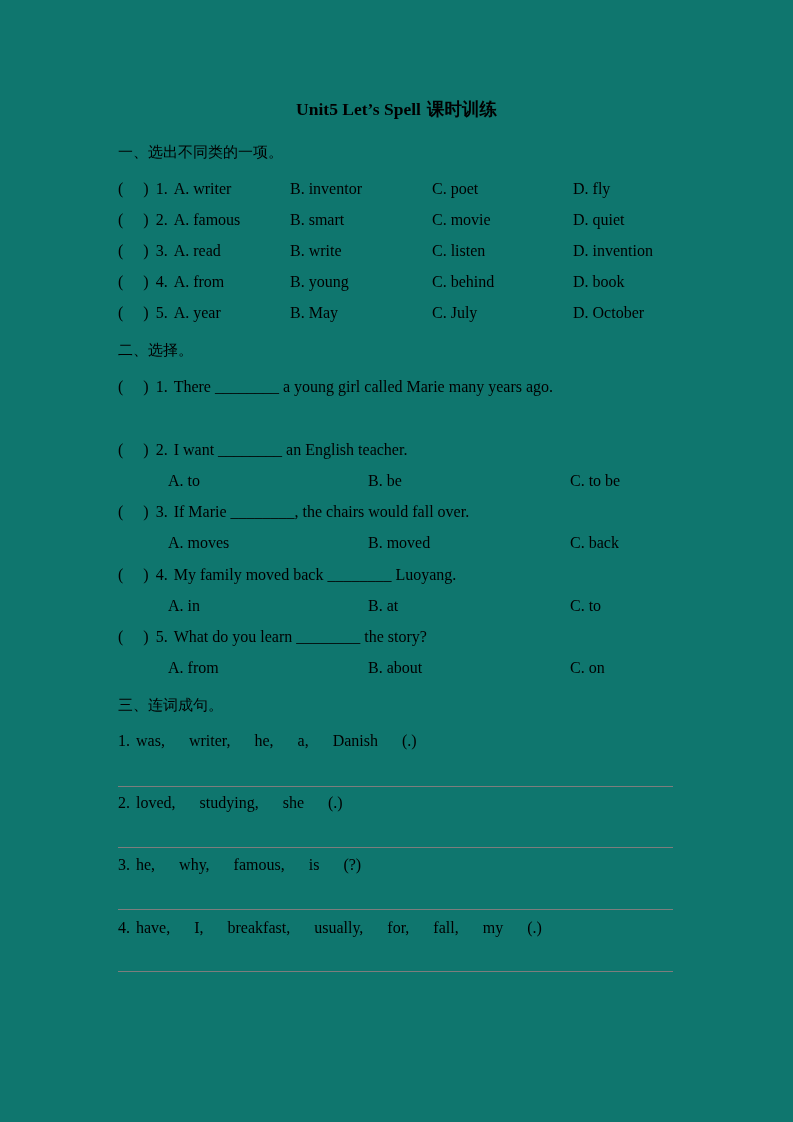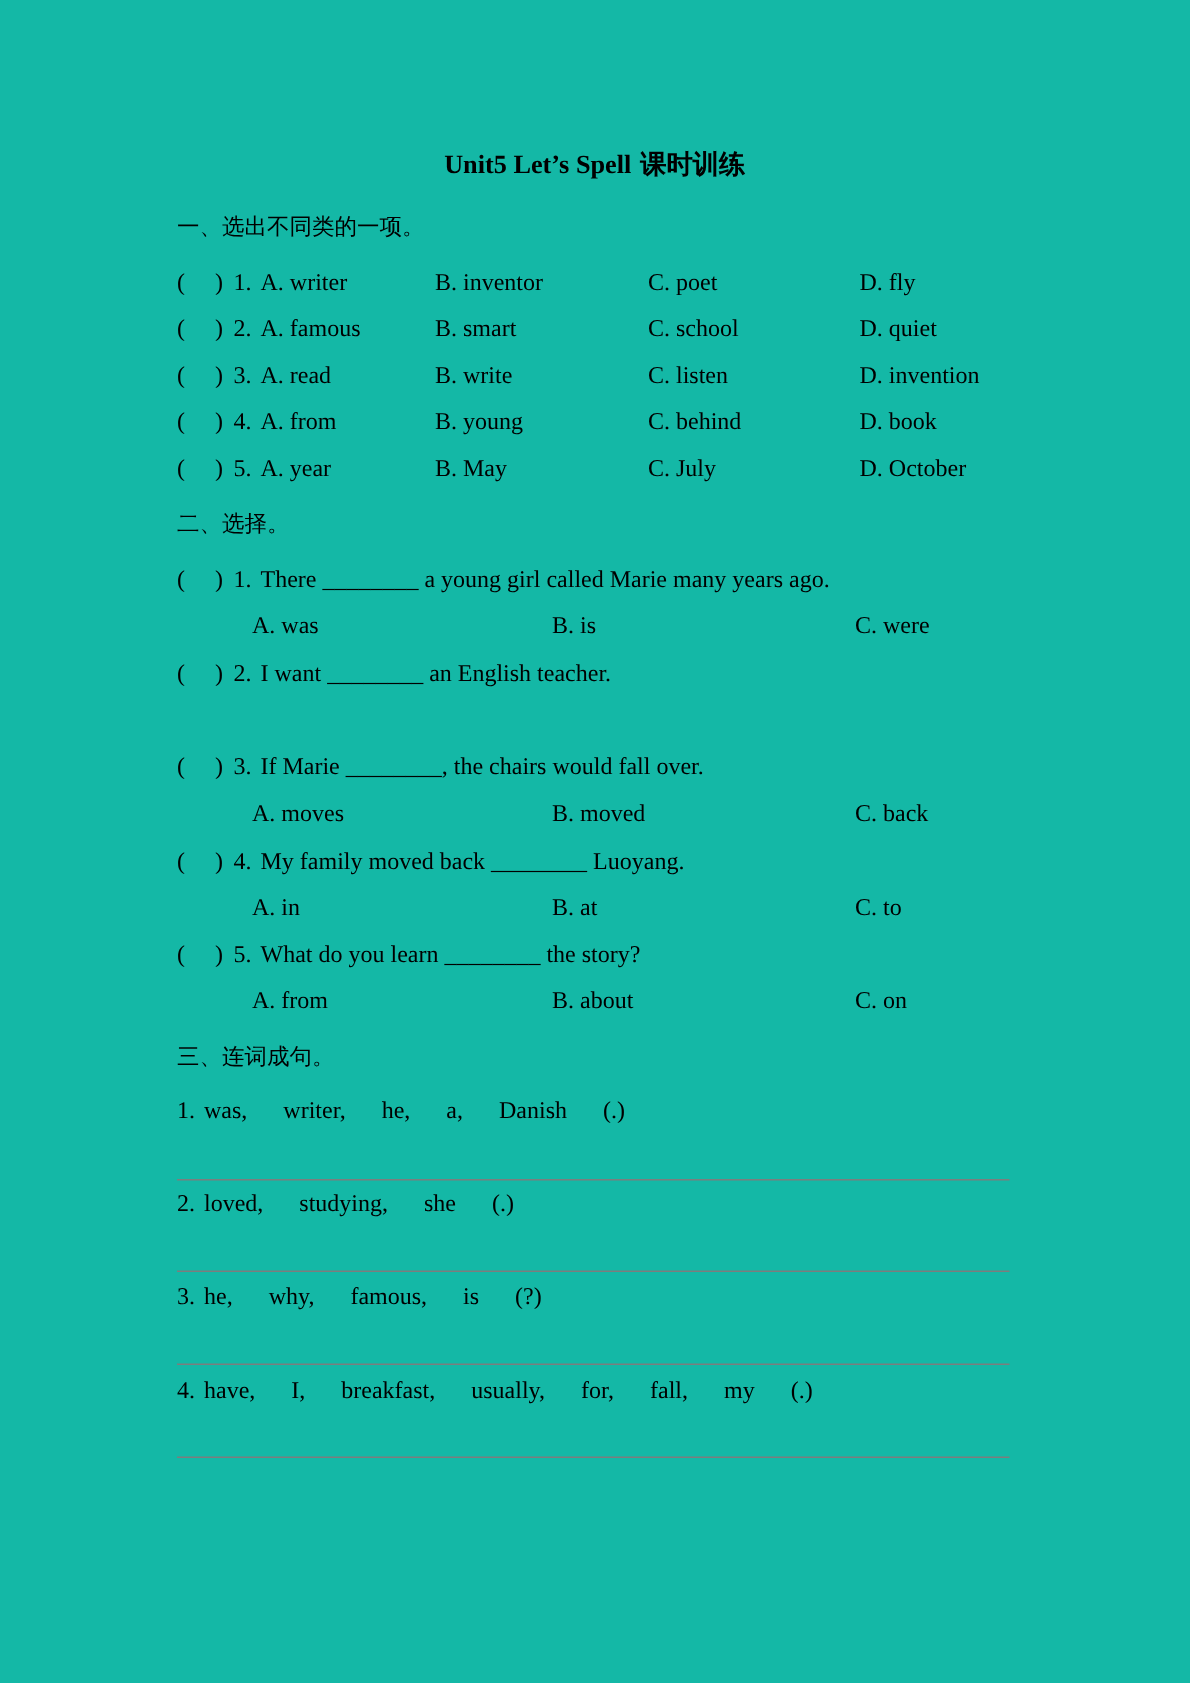--- a/index.html
+++ b/index.html
@@ -1,19 +1,19 @@
 <!DOCTYPE html>
 <html><head>
 <meta charset="utf-8">
 <style>
   html,body{margin:0;padding:0;background:#fff;}
   .page{
     position:relative;
     width:793px;height:1122px;
-    background:#14b8a6;
+    background:#0f766e;
     font-family:"Liberation Serif","DejaVu Serif",serif;
     font-size:16px;color:#000;
     overflow:hidden;
     box-sizing:border-box;
   }
   .abs{position:absolute;line-height:20px;}
   .title{
     left:0;width:100%;text-align:center;
     font-weight:bold;font-size:17.5px;
   }
@@ -54,21 +54,21 @@
 
   <div class="abs s1row" style="top:179px;">
     <span class="stem"><span class="parens">(     )</span><span class="qnum">1.</span><span>A. writer</span></span>
     <span class="ob">B. inventor</span>
     <span class="oc">C. poet</span>
     <span class="od">D. fly</span>
   </div>
   <div class="abs s1row" style="top:210px;justify-content:center;">
     <span class="stem"><span class="parens">(     )</span><span class="qnum">2.</span><span>A. famous</span></span>
     <span class="ob">B. smart</span>
-    <span class="oc">C. school</span>
+    <span class="oc">C. movie</span>
     <span class="od">D. quiet</span>
   </div>
   <div class="abs s1row" style="top:241px;justify-content:center;">
     <span class="stem"><span class="parens">(     )</span><span class="qnum">3.</span><span>A. read</span></span>
     <span class="ob">B. write</span>
     <span class="oc">C. listen</span>
     <span class="od">D. invention</span>
   </div>
   <div class="abs s1row" style="top:272px;">
     <span class="stem"><span class="parens">(     )</span><span class="qnum">4.</span><span>A. from</span></span>
@@ -79,27 +79,27 @@
   <div class="abs s1row" style="top:303px;">
     <span class="stem"><span class="parens">(     )</span><span class="qnum">5.</span><span>A. year</span></span>
     <span class="ob">B. May</span>
     <span class="oc">C. July</span>
     <span class="od">D. October</span>
   </div>
 
   <div class="abs heading" style="top:340px;">二、选择。</div>
 
   <div class="abs s2stem" style="top:377px;"><span class="parens">(     )</span><span class="qnum">1.</span><span>There ________ a young girl called Marie many years ago.</span></div>
-  <div class="abs s2opts" style="top:408px;">
-    <span class="oa">A. was</span>
-    <span class="ob">B. is</span>
-    <span class="oc">C. were</span>
-  </div>
 
   <div class="abs s2stem" style="top:440px;"><span class="parens">(     )</span><span class="qnum">2.</span><span>I want ________ an English teacher.</span></div>
+  <div class="abs s2opts" style="top:471px;">
+    <span class="oa">A. to</span>
+    <span class="ob">B. be</span>
+    <span class="oc">C. to be</span>
+  </div>
 
   <div class="abs s2stem" style="top:502px;"><span class="parens">(     )</span><span class="qnum">3.</span><span>If Marie ________, the chairs would fall over.</span></div>
   <div class="abs s2opts" style="top:533px;">
     <span class="oa">A. moves</span>
     <span class="ob">B. moved</span>
     <span class="oc">C. back</span>
   </div>
 
   <div class="abs s2stem" style="top:565px;"><span class="parens">(     )</span><span class="qnum">4.</span><span>My family moved back ________ Luoyang.</span></div>
   <div class="abs s2opts" style="top:596px;">

